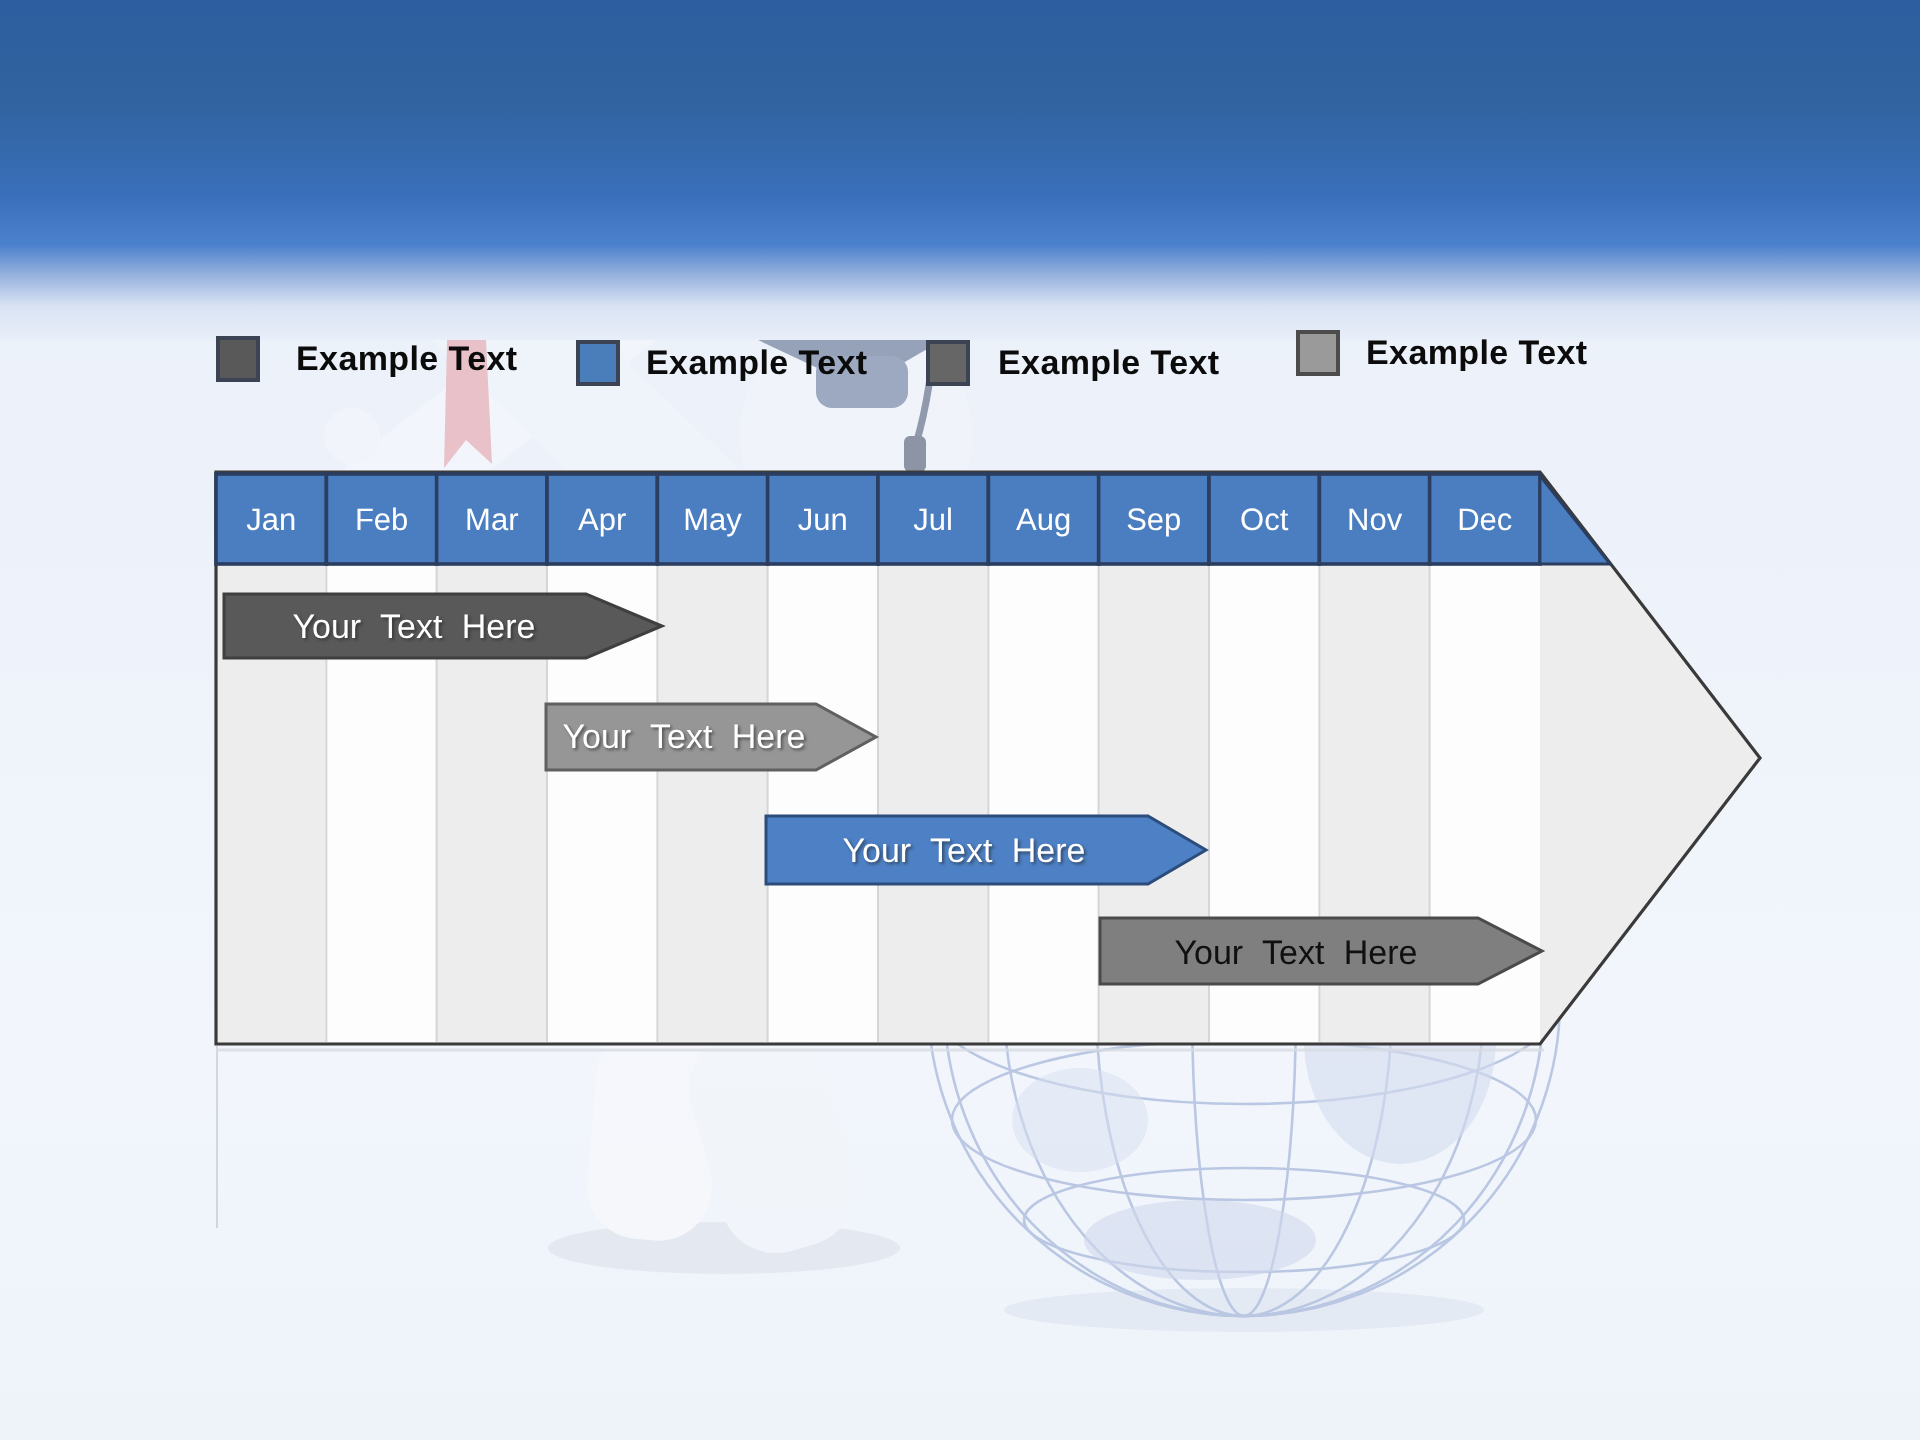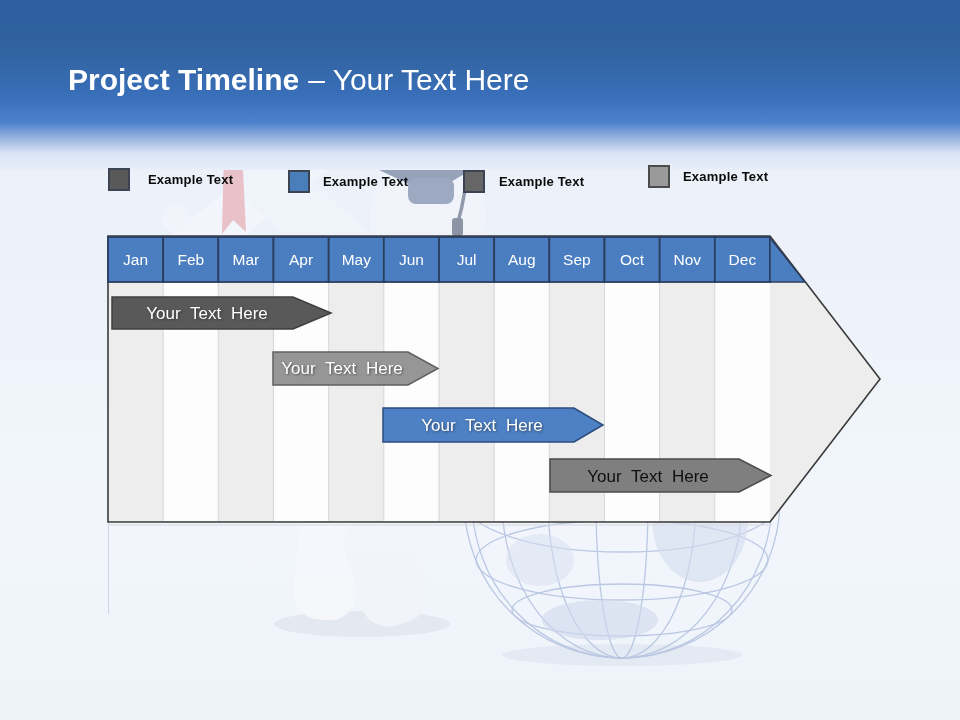--- a/index.html
+++ b/index.html
@@ -9,21 +9,21 @@
   
   .top-band{position:absolute;left:0;top:0;width:960px;height:170px;
     background:linear-gradient(180deg,#2d5e9f 0%,#30639f 30%,#3a70bb 58%,#4c81ce 72%,#97b2dd 81%,#d9e3f4 90%,#e9eff9 100%);}
   .title{position:absolute;left:68px;top:60px;white-space:nowrap;color:#ffffff;font-size:30px;line-height:40px;}
   .title .bold{font-weight:bold;}
   .title .rest{font-weight:normal;margin-left:9px;}
   
   .legend{position:absolute;left:0;top:0;width:960px;height:0;}
   .legend-item{position:absolute;display:flex;align-items:center;}
   .legend-swatch{width:22px;height:23px;border:2px solid #3c4454;box-sizing:border-box;}
-  .legend-label{font-size:13px;font-weight:bold;color:#0b0b0b;letter-spacing:.2px;}
+  .legend-label{font-size:17px;font-weight:bold;color:#0b0b0b;letter-spacing:.2px;}
   svg{position:absolute;left:0;top:0;}
   .month-label{font:15.5px "Liberation Sans",sans-serif;fill:#ffffff;}
   .bar-label{font:17px "Liberation Sans",sans-serif;word-spacing:5px;}
   .bar-label.light{fill:#ffffff;filter:drop-shadow(1px 1.5px 0.8px rgba(30,30,30,0.55));}
   .bar-label.dark{fill:#101010;}
 </style>
 </head>
 <body>
 
 <div id="slide">
@@ -68,23 +68,20 @@
       <rect x="296" y="512" width="62" height="108" rx="26" fill="#f6f8fc" transform="rotate(5 327 566)"></rect>
       <rect x="352" y="514" width="68" height="112" rx="28" fill="#f2f5fa" transform="rotate(-16 386 570)"></rect>
     </g>
 
     <line x1="108.5" y1="523" x2="108.5" y2="614" stroke="#c5cad3" stroke-width="1" opacity="0.7"></line>
     <line x1="108" y1="525" x2="772" y2="525" stroke="#d8dce2" stroke-width="1.5" opacity="0.8"></line>
   </svg>
 
   <div class="top-band"></div>
 
-  <div class="title">
-    <span class="bold">Project Timeline</span><span class="rest">– Your Text Here</span>
-  </div>
 
   <div class="legend">
     <div class="legend-item" style="left:108px;top:168px;">
       <span class="legend-swatch" style="background:#595959;"></span>
       <span class="legend-label" style="margin-left:18px;">Example Text</span>
     </div>
     <div class="legend-item" style="left:288px;top:170px;">
       <span class="legend-swatch" style="background:#4a7ebb;"></span>
       <span class="legend-label" style="margin-left:13px;">Example Text</span>
     </div>

